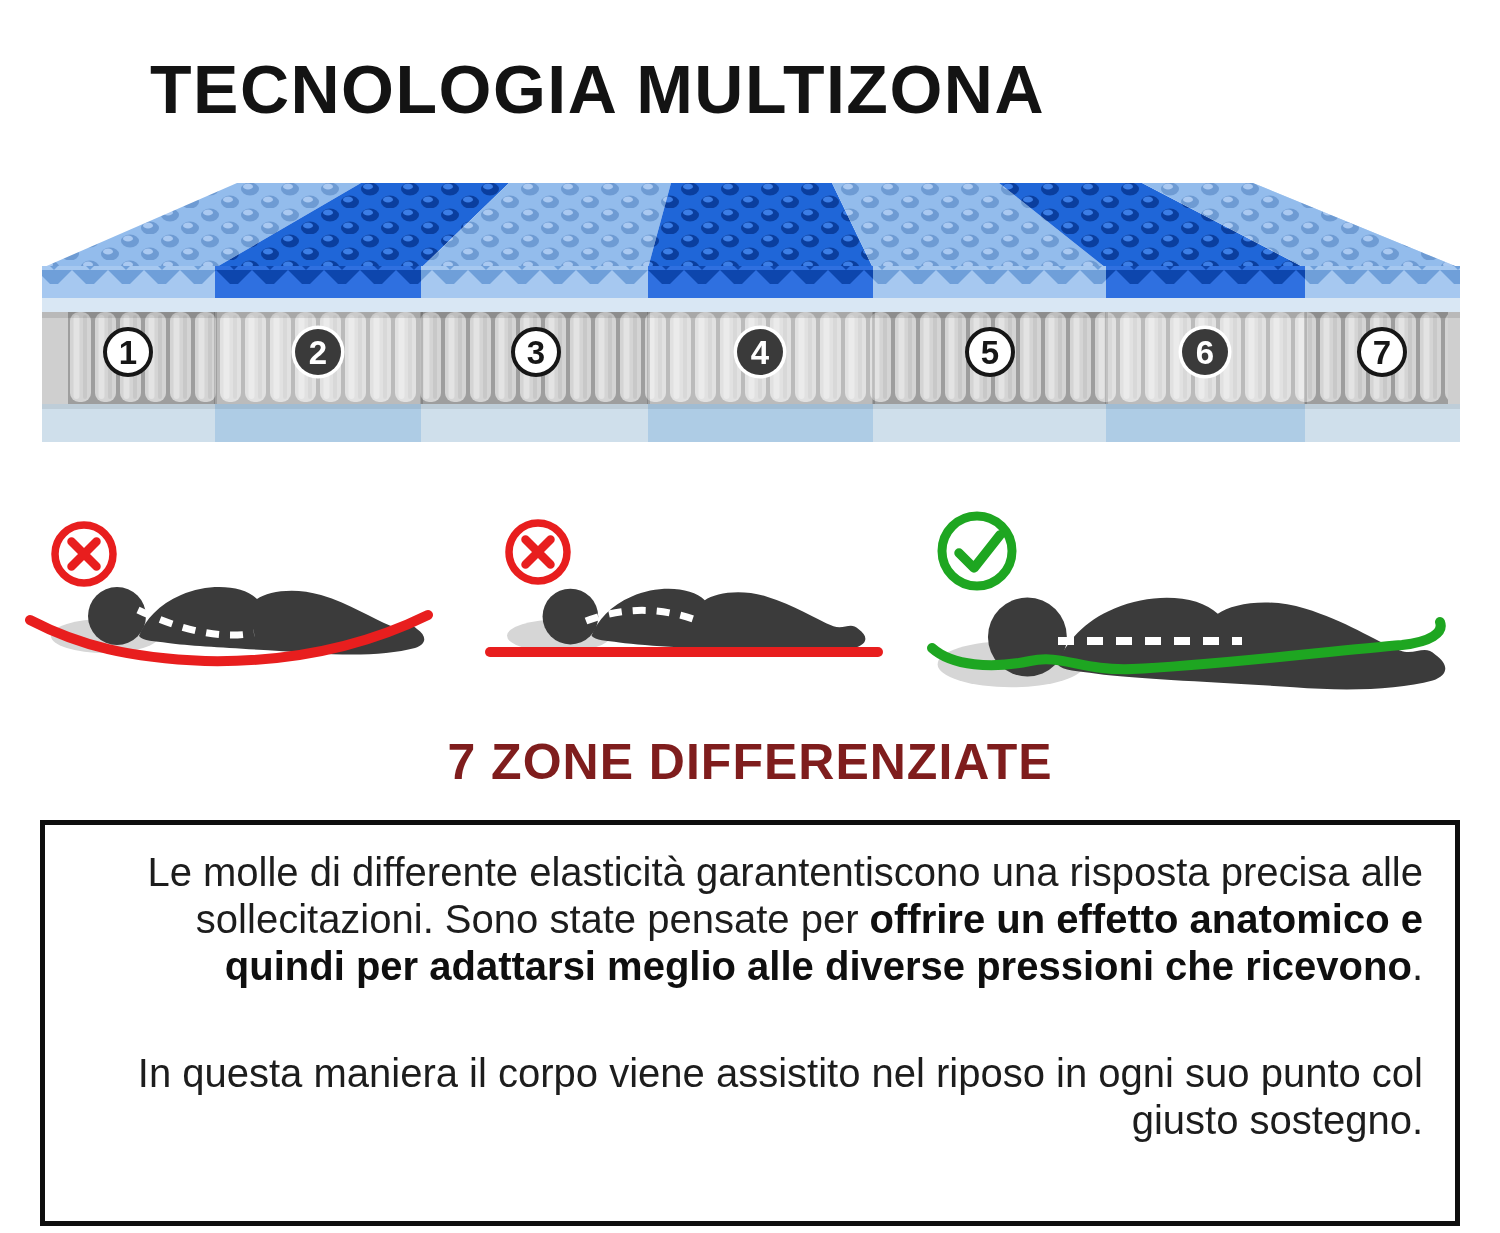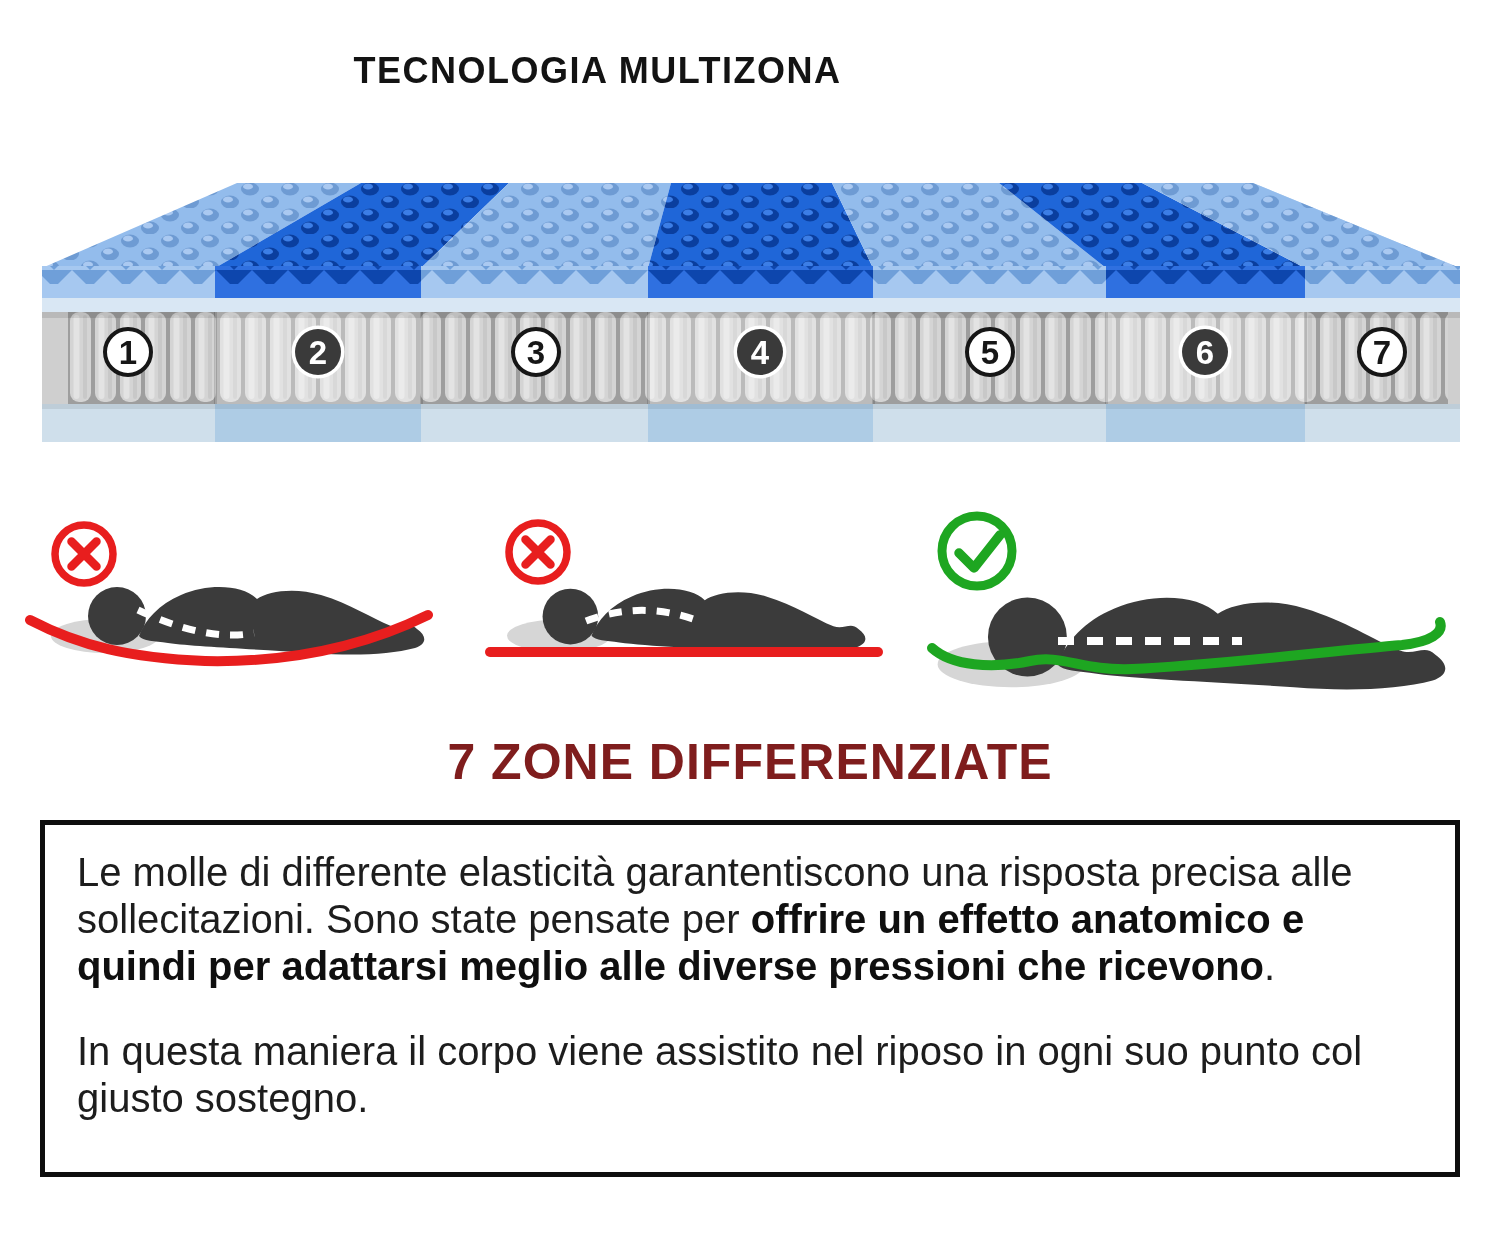--- a/index.html
+++ b/index.html
@@ -2,36 +2,36 @@
 <html><head>
 <meta charset="utf-8">
 <style>
   html,body{margin:0;padding:0}
   body{
     width:1500px;height:1233px;position:relative;background:#ffffff;
     font-family:"Liberation Sans", sans-serif;color:#161616;overflow:hidden;
   }
   h1.title{
     position:absolute;top:50px;left:0;width:1195px;margin:0;
-    text-align:center;font-size:36px;font-weight:bold;letter-spacing:1.5px;color:#131313;
+    text-align:center;font-size:68px;font-weight:bold;letter-spacing:1.5px;color:#131313;
   }
   h2.subtitle{
     position:absolute;top:733px;left:0;width:1500px;margin:0;
     text-align:center;font-size:50px;font-weight:bold;letter-spacing:1px;color:#7f1d1d;
   }
   svg.mattress{position:absolute;top:150px;left:0;width:1500px;height:300px}
   svg.sleepers{position:absolute;top:480px;left:0;width:1500px;height:250px}
   .textbox{
-    position:absolute;left:40px;top:820px;width:1420px;height:357px;
+    position:absolute;left:40px;top:820px;width:1420px;height:406px;
     box-sizing:border-box;border:5px solid #0e0e0e;
     padding:24px 32px;overflow:hidden;
-    font-size:40px;line-height:47px;color:#1d1d1d;
+    font-size:40px;line-height:47px;color:#1d1d1d;text-align:right;
   }
   .textbox p{margin:0}
-  .textbox p + p{margin-top:38px}
+  .textbox p + p{margin-top:60px}
   .textbox strong{font-weight:bold;color:#0f0f0f}
   text.badge-num{font-family:"Liberation Sans",sans-serif;font-size:33px;font-weight:bold;text-anchor:middle}
 </style>
 </head>
 <body>
 
 <h1 class="title">TECNOLOGIA MULTIZONA</h1>
 
 <svg class="mattress" viewBox="0 150 1500 300" xmlns="http://www.w3.org/2000/svg">
   <defs>

